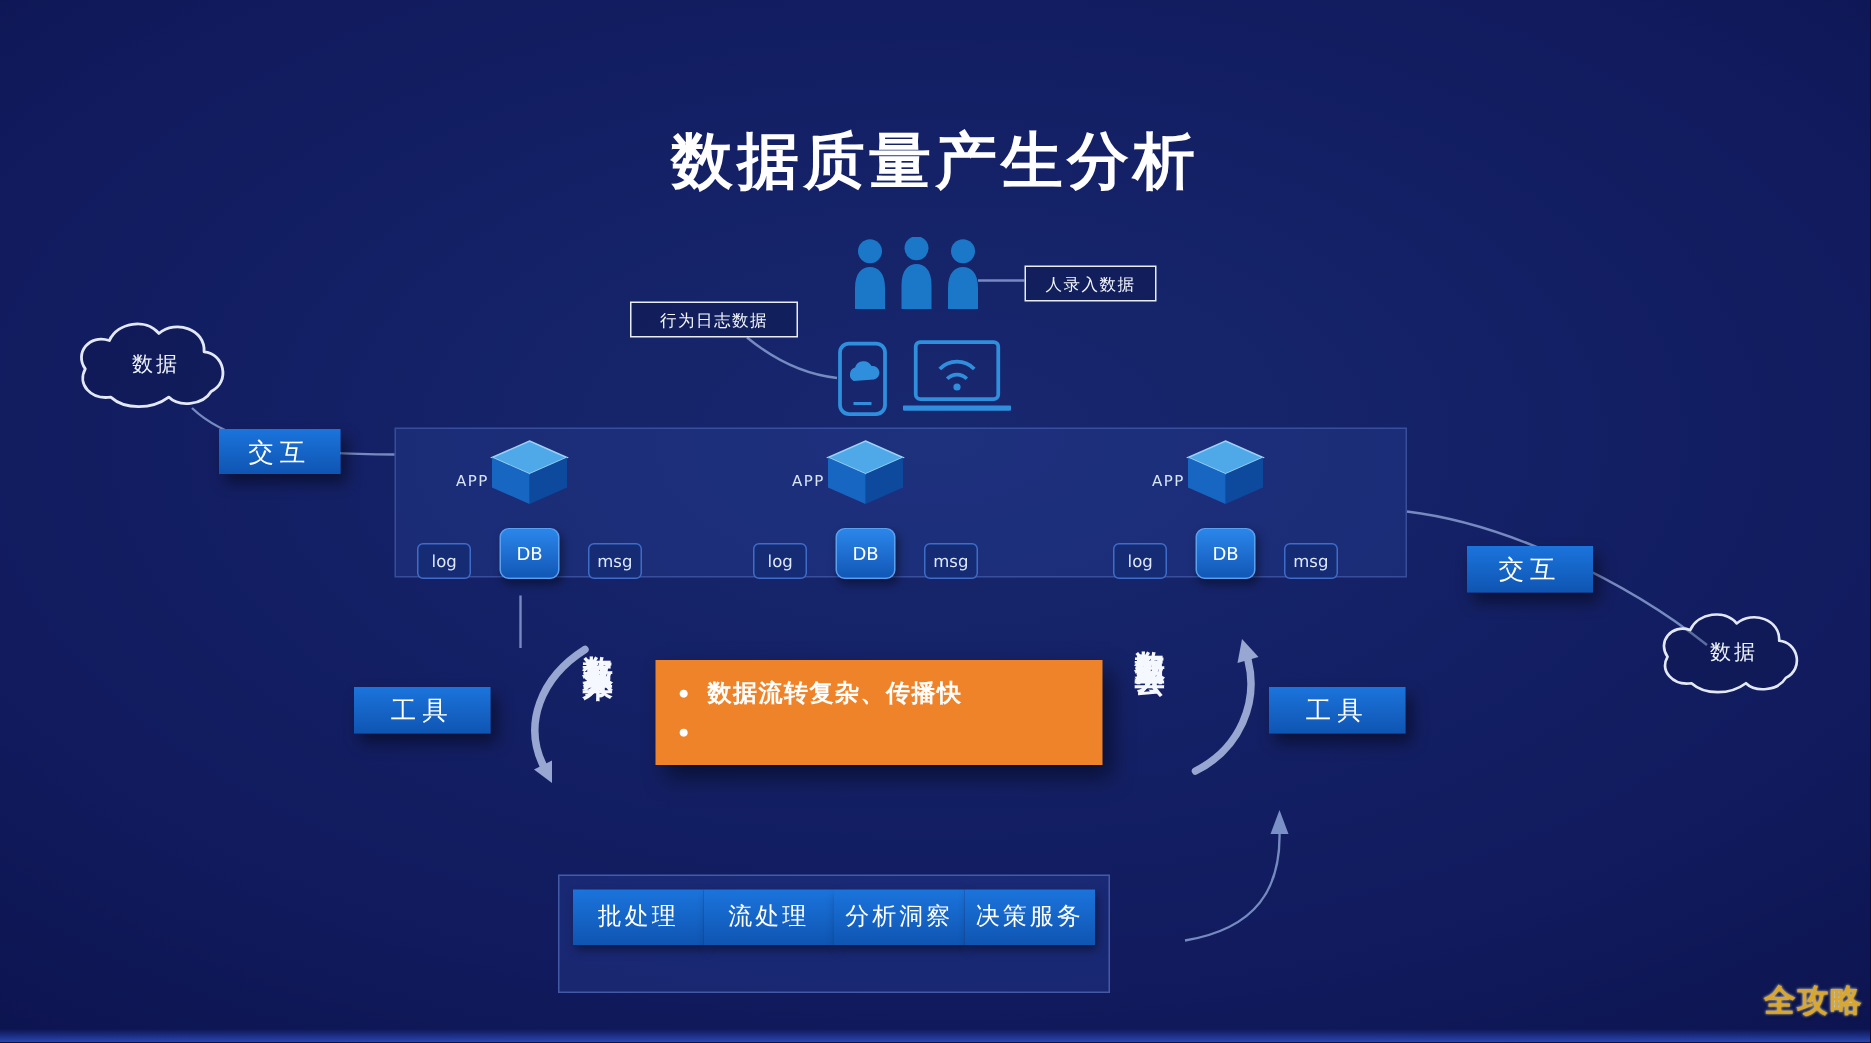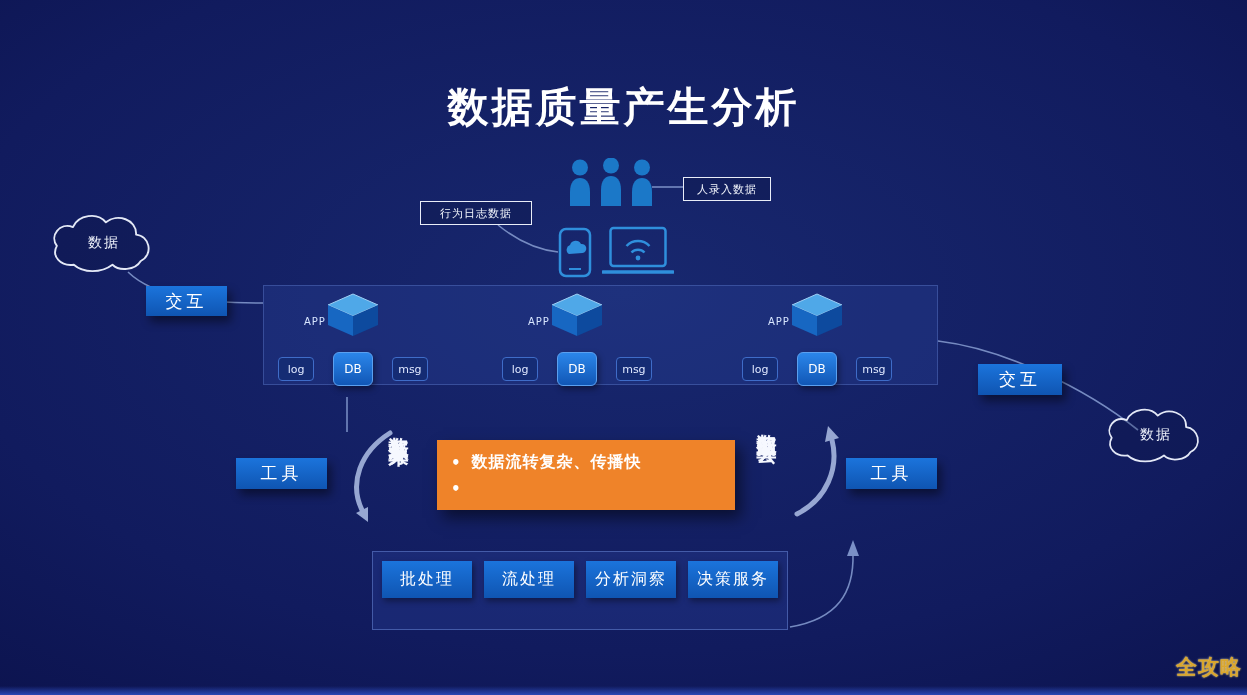--- a/index.html
+++ b/index.html
@@ -49,21 +49,21 @@
   .btn-tool-right{left:846px;top:458px;width:91px;height:31px;}
 
   .panel{
     position:absolute;left:263px;top:285px;width:675px;height:100px;
     background:rgba(44,68,156,.32);border:1px solid rgba(110,140,220,.35);box-sizing:border-box;
   }
   .group{position:absolute;top:6px;width:150px;}
   .g1{left:14px;} .g2{left:238px;} .g3{left:478px;}
   .cube-wrap{position:relative;width:54px;margin:0 auto;height:46px;}
   .app-label{position:absolute;left:-22px;top:24px;font-size:10px;color:#d8e6ff;letter-spacing:1px;}
-  .box-row{display:flex;align-items:center;justify-content:center;gap:19px;margin-top:14px;}
+  .box-row{display:flex;align-items:flex-end;justify-content:center;gap:19px;margin-top:14px;}
   .sbox{
     width:40px;height:22px;border-radius:4px;background:#152c74;border:1px solid #3f6cc8;
     color:#dfe8ff;font-size:11px;display:flex;align-items:center;justify-content:center;
   }
   .dbox{
     width:44px;height:32px;border-radius:6px;background:linear-gradient(180deg,#2b86ea,#1157b6);
     border:1px solid #5aa0f0;color:#fff;font-size:12px;display:flex;align-items:center;justify-content:center;
     box-shadow:2px 3px 6px rgba(0,0,0,.4);
   }
 
@@ -76,21 +76,21 @@
 
   .orange-box{
     position:absolute;left:437px;top:440px;width:298px;height:70px;box-sizing:border-box;
     background:#ef8329;box-shadow:6px 8px 14px rgba(0,0,0,.5);
     display:flex;flex-direction:column;justify-content:space-evenly;padding:5px 14px;
   }
   .orange-row{display:flex;align-items:center;gap:10px;color:#fff;font-weight:bold;font-size:16px;letter-spacing:1px;}
   .orange-row .bullet{font-size:15px;}
 
   .bottom-panel{
-    position:absolute;left:372px;top:551px;width:416px;height:79px;box-sizing:border-box;
+    position:absolute;left:372px;top:583px;width:368px;height:79px;box-sizing:border-box;
     background:rgba(42,64,152,.36);border:1px solid rgba(120,150,230,.45);
   }
   .bp-row{display:flex;justify-content:space-between;padding:9px 9px 0;}
   .bp-btn{
     width:90px;height:37px;display:flex;align-items:center;justify-content:center;
     font-size:16px;letter-spacing:2px;color:#fff;
     background:linear-gradient(180deg,#1b74dc,#0f55b2);box-shadow:2px 3px 6px rgba(0,0,0,.4);
   }
   .bp-caption{text-align:center;margin-top:7px;font-size:15px;letter-spacing:2px;color:#f2f5fd;}
 

